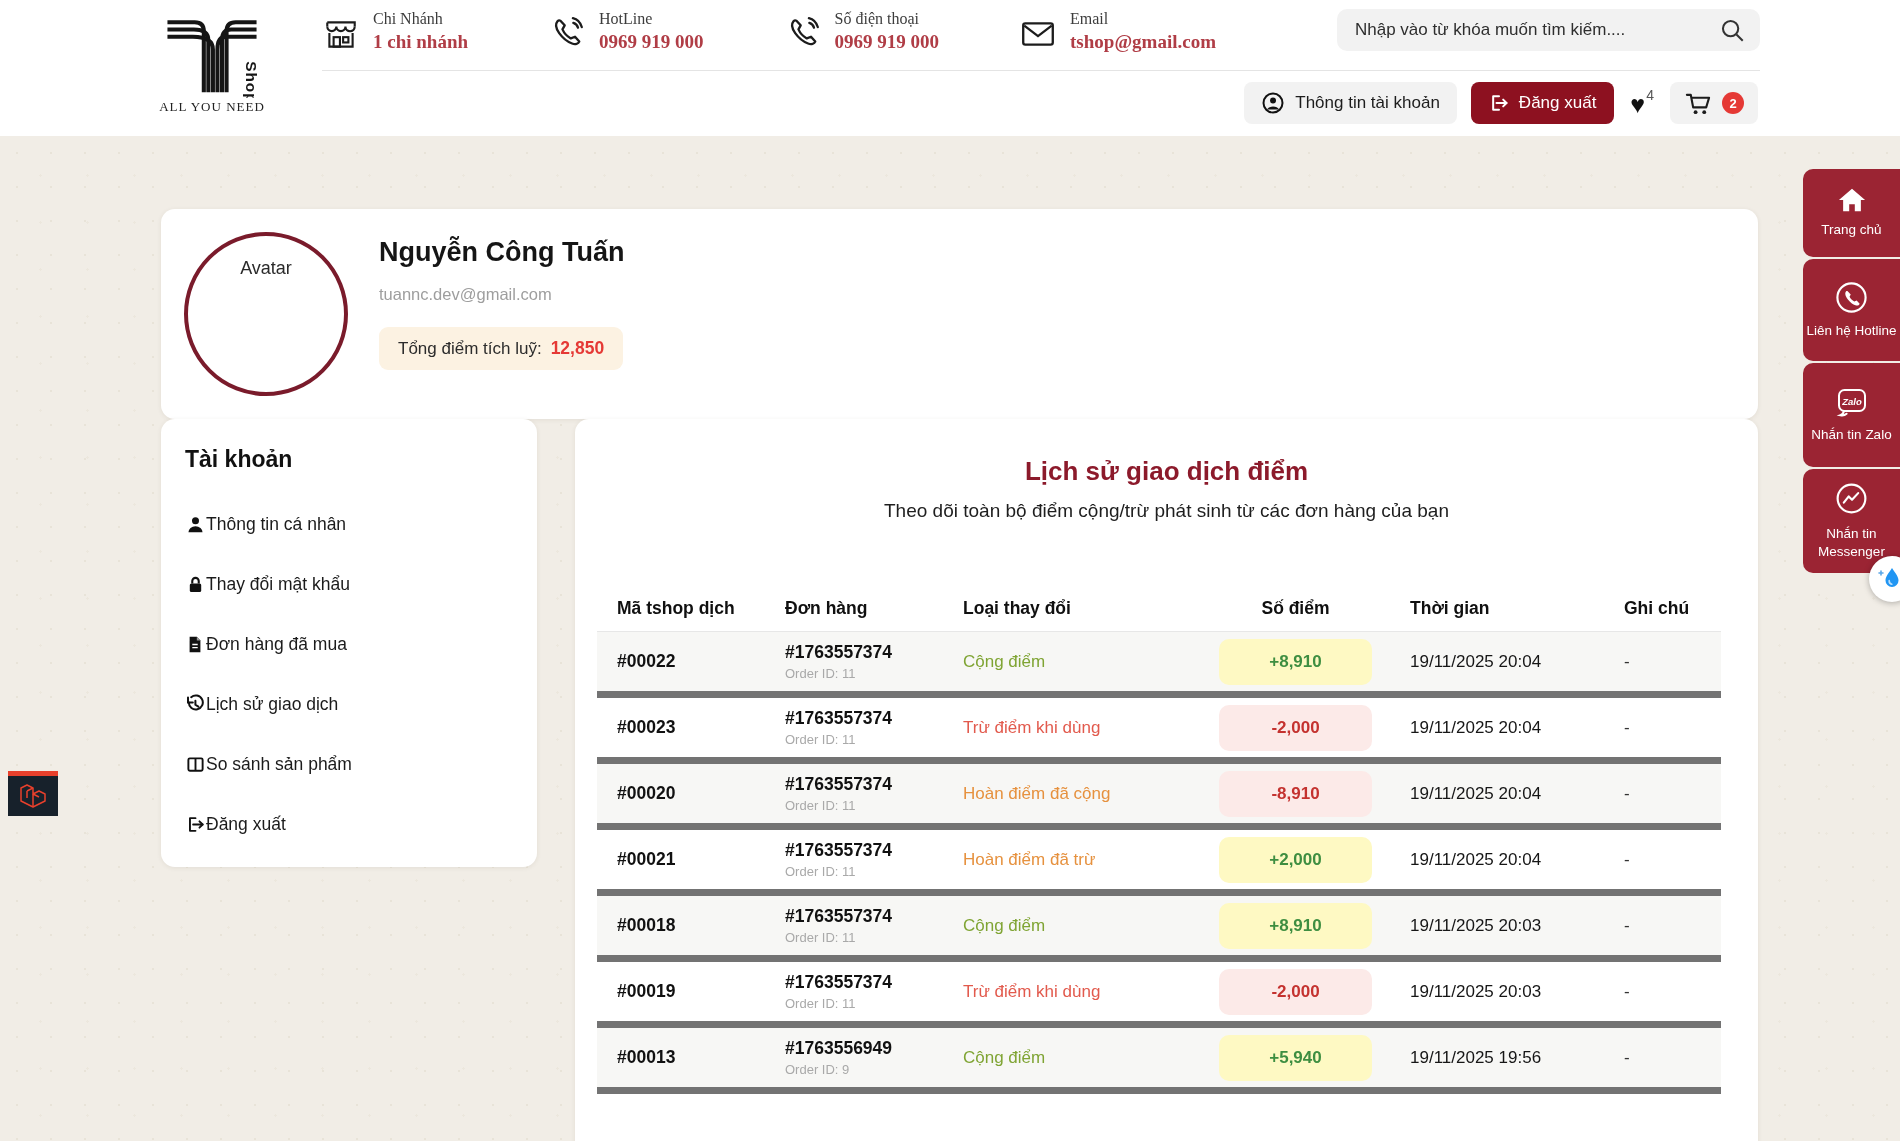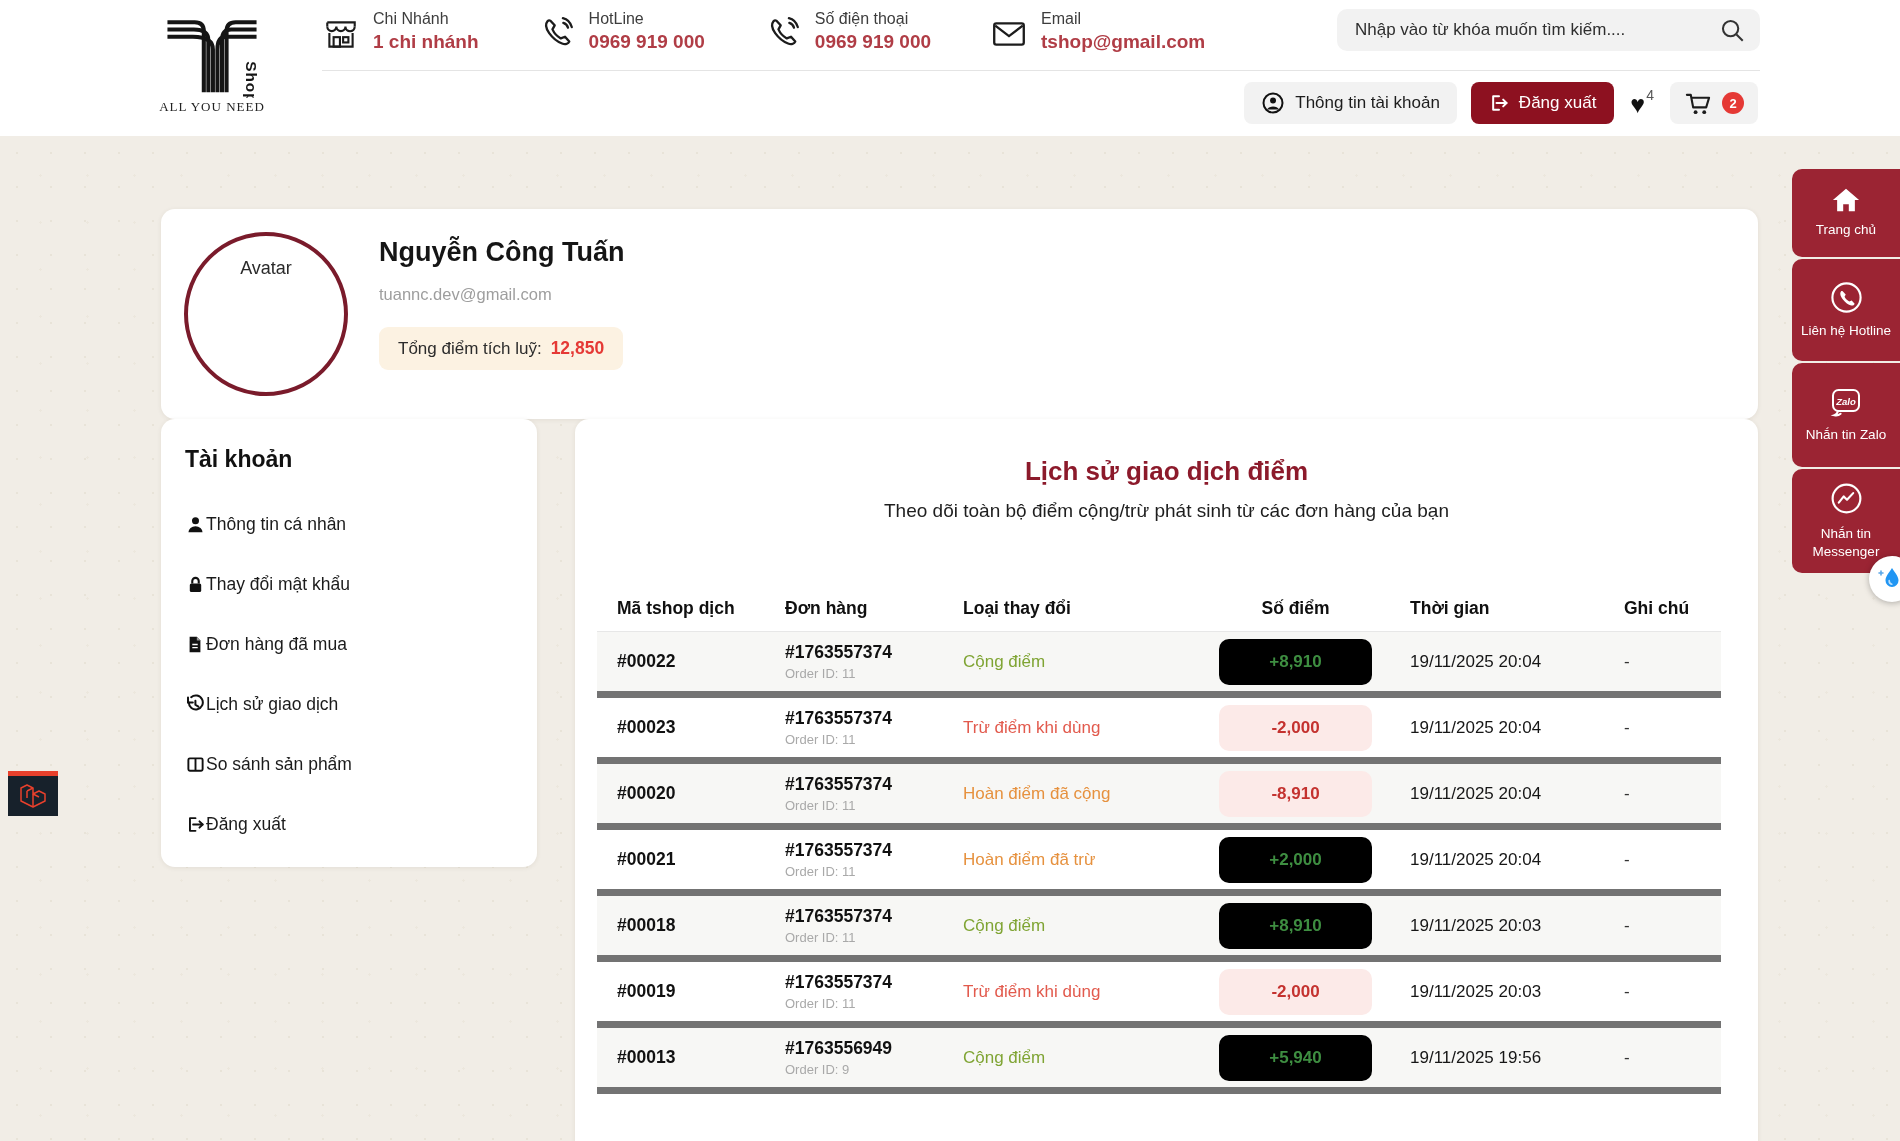--- a/index.html
+++ b/index.html
@@ -15,21 +15,21 @@
     background-position:0 0, 17px 11px;
     color:#1c1c1c;
   }
 
   
   .header { position:absolute; left:0; top:0; width:1900px; height:136px; background:#fff; z-index:4; }
   .logo { position:absolute; left:152px; top:10px; width:120px; text-align:center; }
   .logo svg { display:block; margin:0 auto; }
   .logo .tagline { font-family:"Liberation Serif", serif; font-size:13px; letter-spacing:1px; color:#222; margin-top:1px; white-space:nowrap; }
 
-  .contacts { position:absolute; left:322px; top:10px; display:flex; gap:59px; }
+  .contacts { position:absolute; left:322px; top:10px; display:flex; gap:80px;font-family:Liberation Serif, serif; }
   .contact { display:flex; gap:13px; align-items:flex-start; }
   .contact .c-icon { margin-top:5px; }
   .contact .lbl { font-size:16px; color:#3d3d3d; }
   .contact .val { font-size:19px; font-weight:bold; color:#b03d46; margin-top:3px; white-space:nowrap; }
 
   .header-divider { position:absolute; left:322px; top:70px; width:1438px; height:1px; background:#e4e4e4; }
 
   .search { position:absolute; left:1337px; top:9px; width:423px; height:42px; background:#f2f2f2; border-radius:10px; display:flex; align-items:center; padding:0 14px 0 18px; }
   .search input { flex:1; border:none; outline:none; background:transparent; font-size:17px; color:#222; font-family:inherit; }
   .search input::placeholder { color:#2e2e2e; opacity:1; }
@@ -72,27 +72,27 @@
   .c5 { padding-left:38px; }
   .trow { height:66px; border-bottom:7px solid #737373; font-size:17px; }
   .trow.shade { background:#f7f7f5; }
   .r-id { font-weight:bold; font-size:17.5px; color:#111; }
   .r-order b { display:block; font-size:17.5px; color:#111; }
   .r-order span { display:block; font-size:13px; color:#a9a9a9; margin-top:3px; }
   .type-green { color:#7fa433; }
   .type-red { color:#e25a4d; }
   .type-orange { color:#e6913e; }
   .pts-badge { display:block; width:100%; height:46px; line-height:46px; text-align:center; border-radius:10px; font-weight:bold; font-size:17px; }
-  .badge-positive { background:#000000; color:#3e8e41; }
+  .badge-positive { background:#fef9c3; color:#3e8e41; }
   .badge-negative { background:#fceae8; color:#c4322f; }
   .r-time { color:#161616; }
   .r-note { color:#333; }
 
   
-  .quick-nav { position:absolute; right:0; width:108px; background:#9b2433; border-radius:10px 0 0 10px; color:#fff; text-align:center; cursor:pointer; z-index:6; display:flex; flex-direction:column; align-items:center; justify-content:center; gap:7px; padding:6px 3px; }
+  .quick-nav { position:absolute; right:0; width:97px; background:#9b2433; border-radius:10px 0 0 10px; color:#fff; text-align:center; cursor:pointer; z-index:6; display:flex; flex-direction:column; align-items:center; justify-content:center; gap:7px; padding:6px 3px; }
   .qn-1 { top:169px; height:88px; }
   .qn-2 { top:259px; height:102px; }
   .qn-3 { top:363px; height:104px; }
   .qn-4 { top:469px; height:104px; }
   .quick-nav .q-label { font-size:13.5px; line-height:1.35; }
 
   .chat-widget { position:absolute; left:1869px; top:556px; width:46px; height:46px; border-radius:50%; background:#fff; box-shadow:0 1px 6px rgba(0,0,0,.28); display:flex; align-items:center; justify-content:center; cursor:pointer; z-index:7; }
 
   .debugbar-chip { position:absolute; left:8px; top:771px; width:50px; height:45px; background:#17212b; border-top:5px solid #e8402c; display:flex; align-items:center; justify-content:center; cursor:pointer; z-index:7; }
 </style>

